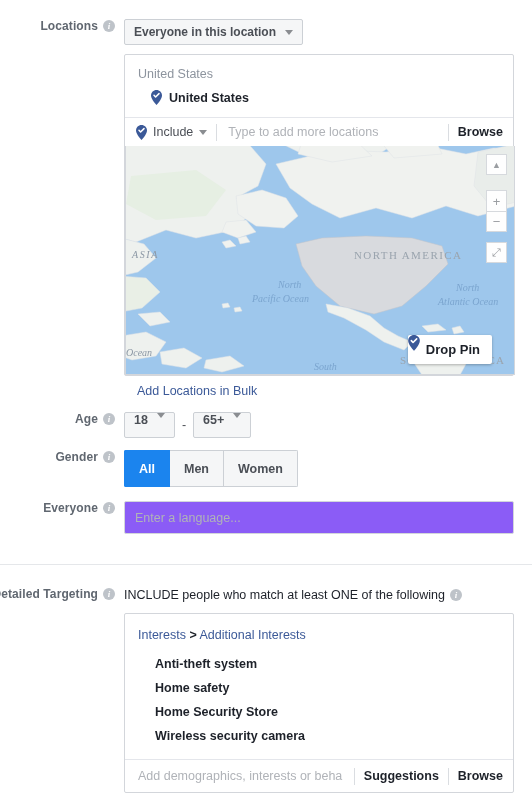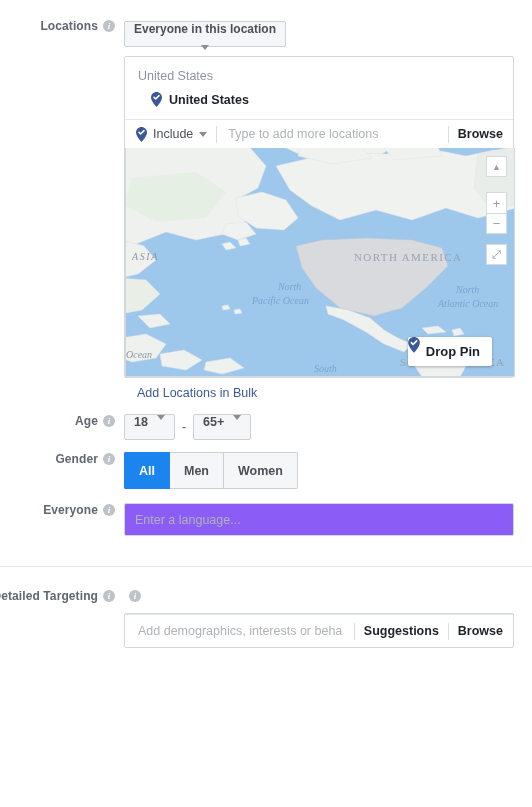--- a/index.html
+++ b/index.html
@@ -34,21 +34,20 @@
   .field-col { flex: 1 1 auto; min-width: 0; }
 
   
   #locations-row { padding-top: 19px; }
   .select-btn {
     display: inline-flex; align-items: center; gap: 9px;
     height: 26px; padding: 0 9px;
     background: #f5f6f7; border: 1px solid #ccd0d5; border-radius: 2px;
     font-size: 12px; font-weight: bold; color: #4b4f56;
     cursor: pointer;
-    flex-direction: column;
   }
   .caret {
     width: 0; height: 0; border-left: 4px solid transparent;
     border-right: 4px solid transparent; border-top: 5px solid #8a8d91;
   }
 
   .loc-box {
     margin-top: 9px; width: 390px;
     border: 1px solid #d3d6db; border-radius: 2px; background: #fff;
   }
@@ -362,25 +361,37 @@
 
   <div class="row" id="dt-row">
     <div class="dt-lbl-col">
       <div class="dt-lbl-inner">
         <span class="lbl">Detailed Targeting</span>
         <span class="info">i</span>
       </div>
     </div>
     <div class="field-col">
       <div class="dt-head">
+        <span>INCLUDE people who match at least ONE of the following</span>
         <span class="info">i</span>
       </div>
 
       <div class="dt-box">
-
+        <div class="crumb">
+          <span>Interests</span>
+          <span class="sep">&gt;</span>
+          <span>Additional Interests</span>
+        </div>
+
+        <div class="int-list">
+          <div class="int-item">Anti-theft system</div>
+          <div class="int-item">Home safety</div>
+          <div class="int-item">Home Security Store</div>
+          <div class="int-item">Wireless security camera</div>
+        </div>
 
         <div class="dt-foot">
           <input class="dt-input" type="text" placeholder="Add demographics, interests or beha..." style="">
           <span class="vdiv"></span>
           <span class="foot-link">Suggestions</span>
           <span class="vdiv"></span>
           <span class="foot-link">Browse</span>
         </div>
       </div>
     </div>

